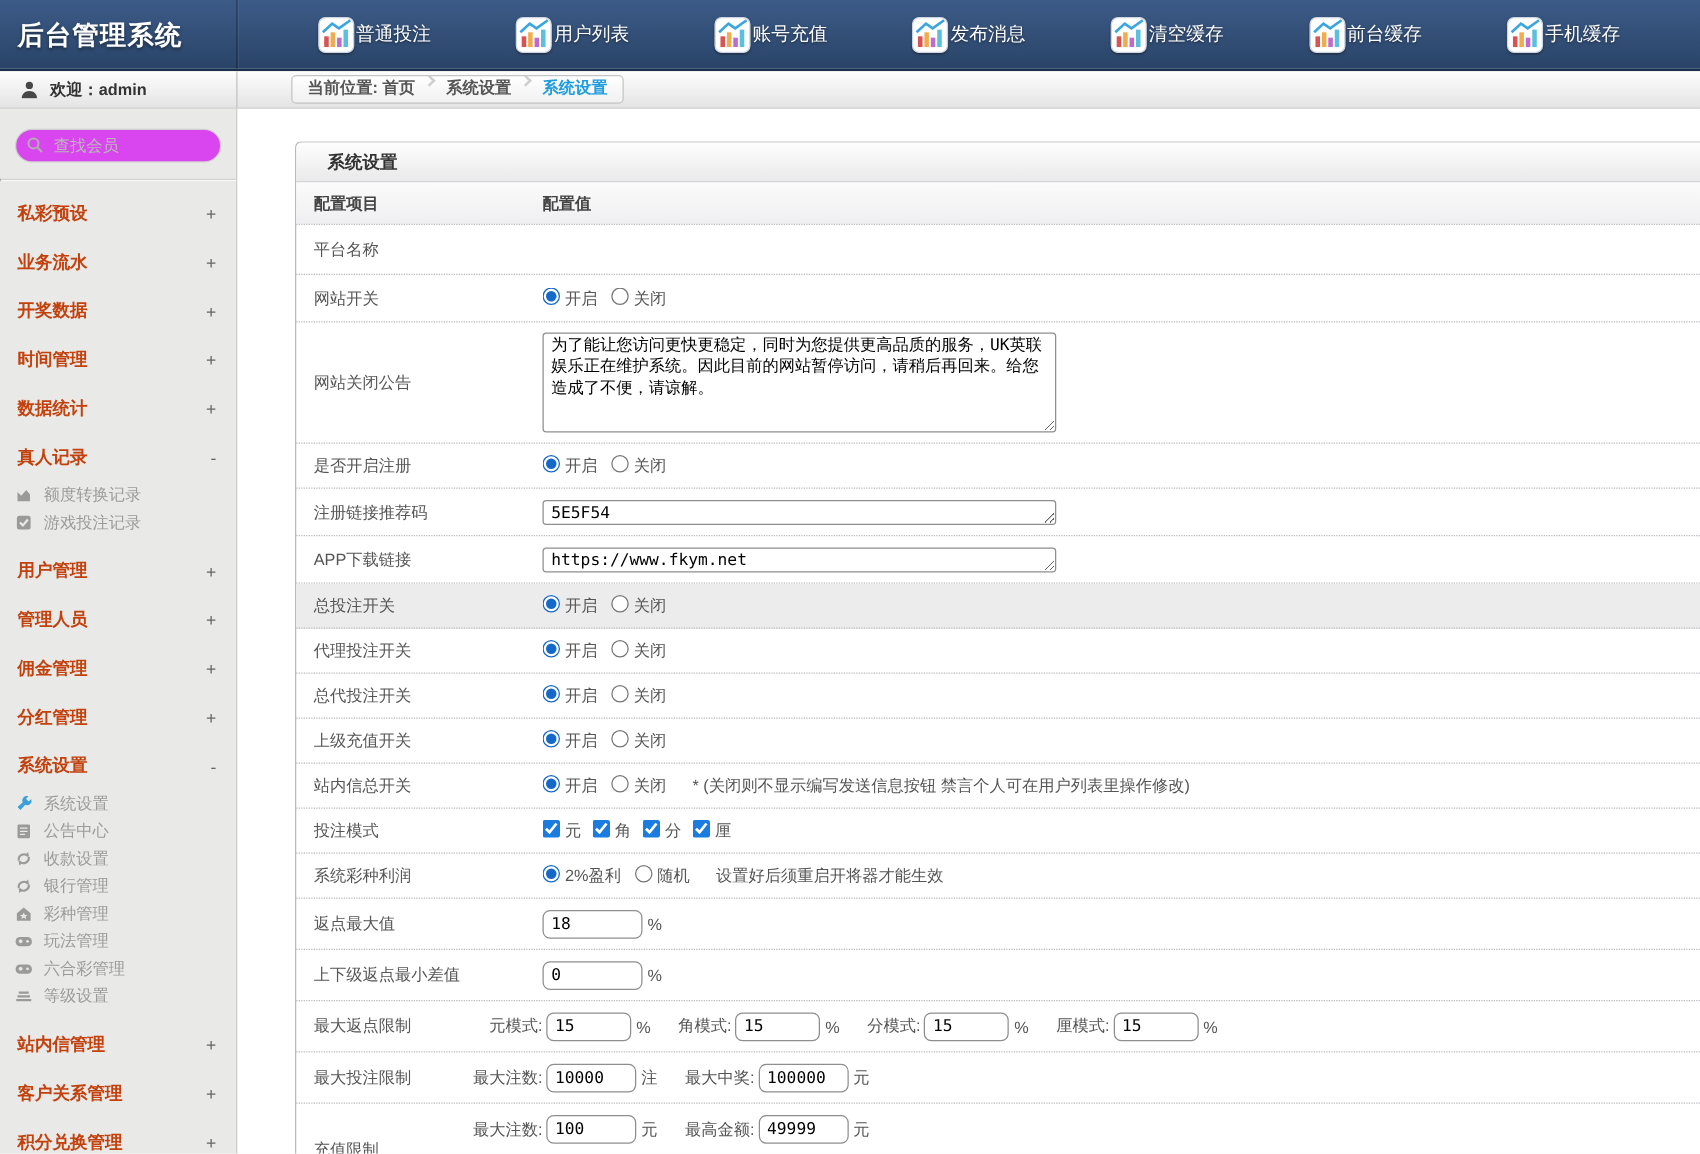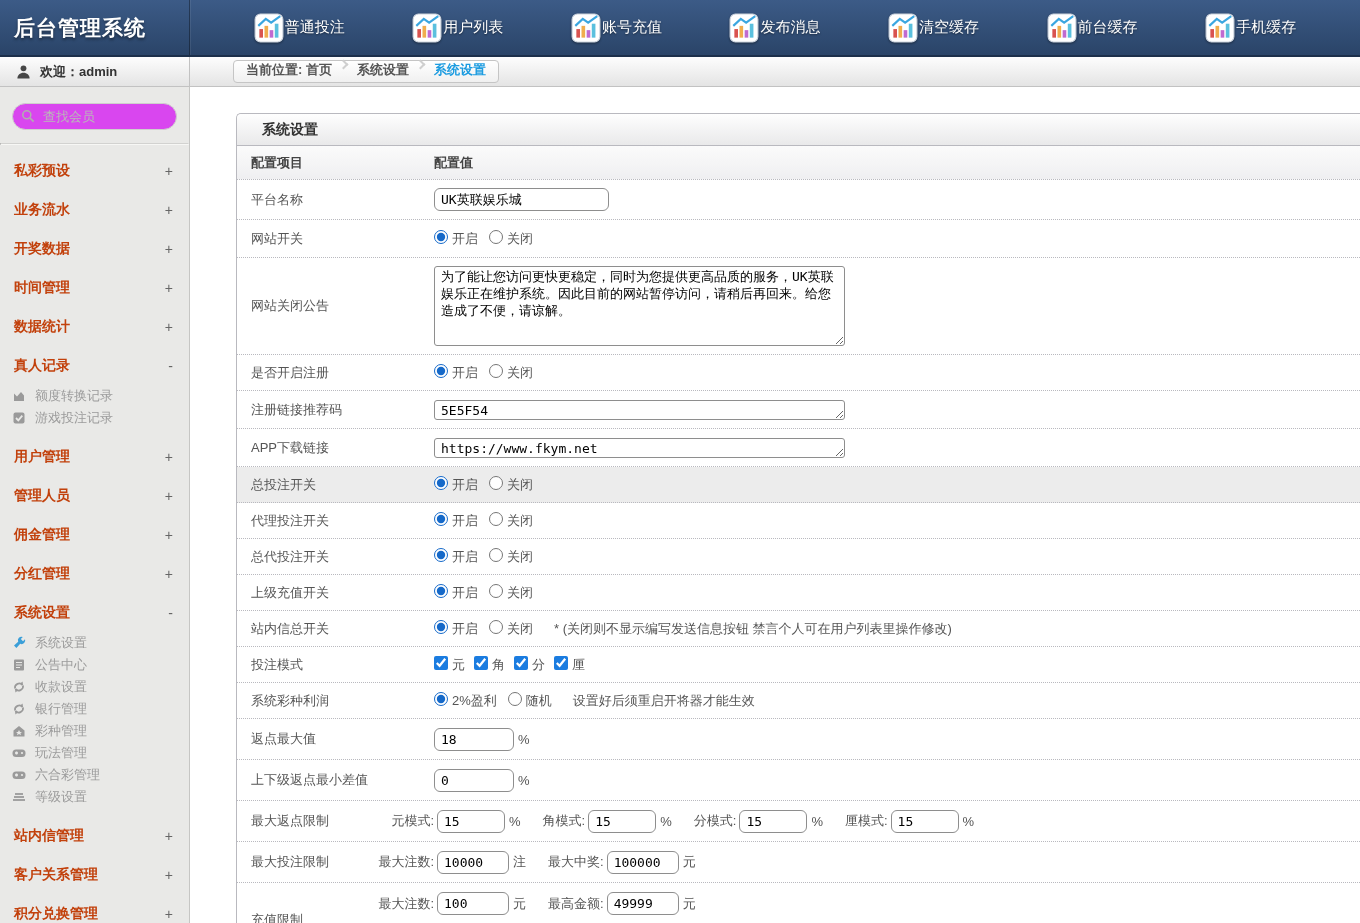--- a/index.html
+++ b/index.html
@@ -331,23 +331,20 @@
   <div class="main">
     <div class="panel">
       <div class="phead">系统设置</div>
       <div class="thead">
         <div class="col-item">配置项目</div>
         <div>配置值</div>
       </div>
 
       <div class="row h40">
         <div class="cl">平台名称</div>
-        <div class="cv">
-            <input class="inp w175" type="text" value="UK英联娱乐城" style="">
-          </div>
       </div>
 
       <div class="row h38">
         <div class="cl">网站开关</div>
         <div class="cv">
           <label class="opt">
               <input type="radio" name="r-site" checked="" style="">
               <span>开启</span>
             </label>
           <label class="opt">

